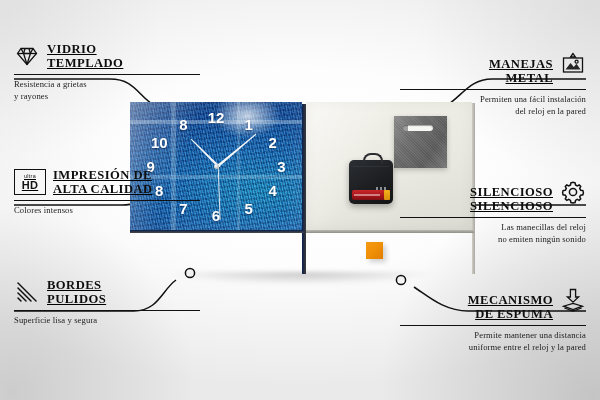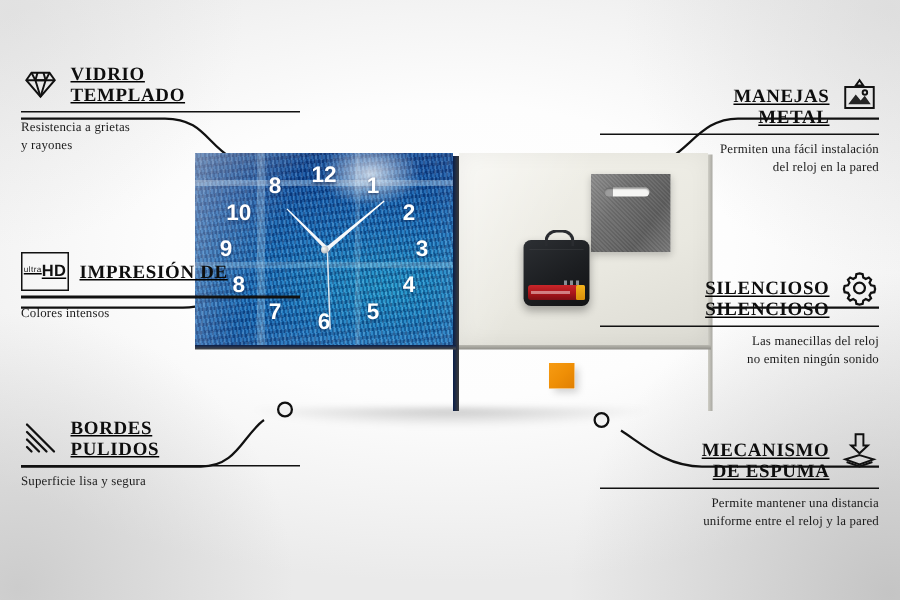--- a/index.html
+++ b/index.html
@@ -171,21 +171,21 @@
   #f-mecanismo{left:400px; top:170px; text-align:right;}
   #f-espaciador{left:400px;top:278px; text-align:right;}
 
   #f-manejas{width:186px;}
   #f-mecanismo{width:186px;}
   #f-espaciador{width:186px;}
 
   
   .hdbox{
     width:30px;height:24px;flex:0 0 30px;border:1.6px solid #111;
-    display:flex;flex-direction:row;align-items:center;justify-content:center;
+    display:flex;flex-direction:column;align-items:center;justify-content:center;
     font-family:"Liberation Sans", sans-serif;color:#111;line-height:1;
   }
   .hdbox .u{font-size:5.4px;letter-spacing:.3px;}
   .hdbox .h{font-size:11px;font-weight:700;letter-spacing:.2px;}
 </style>
 </head>
 <body>
 
 <div id="stage">
 
@@ -290,20 +290,21 @@
   </div>
 
   <div class="feature left" id="f-impresion">
     <div class="head">
       <span class="hdbox">
         <span class="u">ultra</span>
         <span class="h">HD</span>
       </span>
       <div class="title">
         <div>IMPRESIÓN DE</div>
+        <div>ALTA CALIDAD</div>
       </div>
     </div>
     <div class="rule"></div>
     <div class="desc">
       <div>Colores intensos</div>
     </div>
   </div>
 
   <div class="feature left" id="f-bordes">
     <div class="head">

